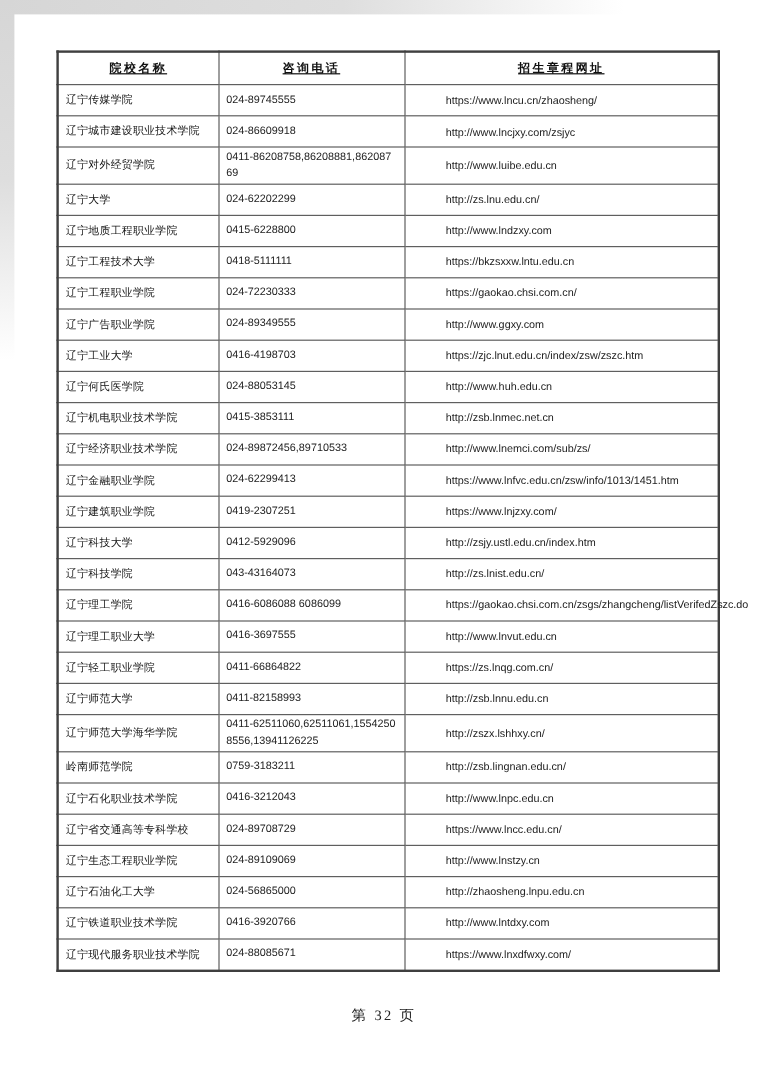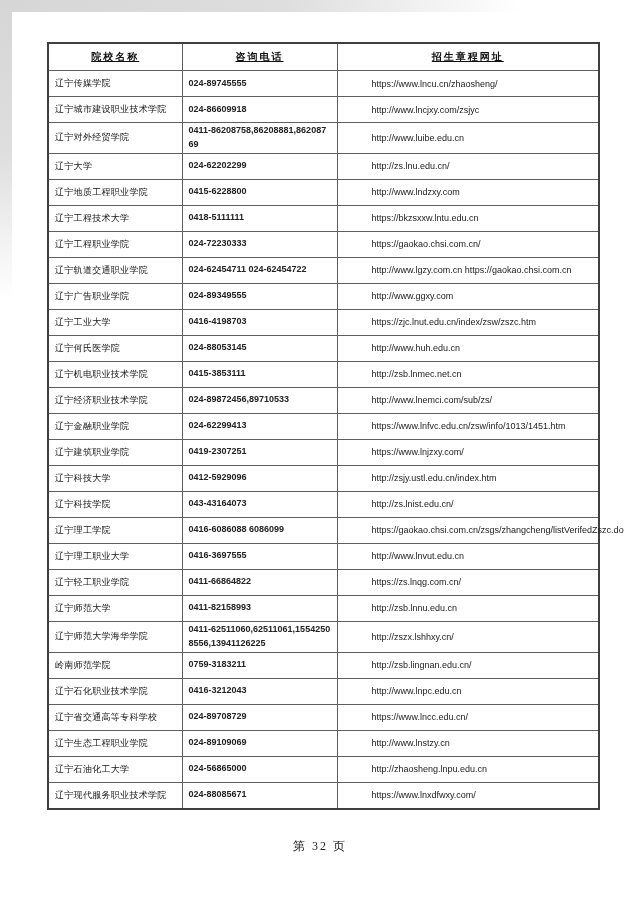--- a/index.html
+++ b/index.html
@@ -48,21 +48,20 @@
     font-size:9px;
     letter-spacing:0.3px;
     white-space:nowrap;
     color:#141414;
   }
   td.phone-cell {
     font-size:9px;
     word-break:break-all;
     line-height:1.55;
     color:#222;
-    font-weight:bold;
   }
   td.url-cell {
     font-size:9px;
     white-space:nowrap;
     overflow:visible;
     color:#222;
     padding-left:34px;
   }
   .page-footer {
     position:absolute; top:838px; left:0;
@@ -124,25 +123,20 @@
           <td class="name-cell">辽宁工程技术大学</td>
           <td class="phone-cell">0418-5111111</td>
           <td class="url-cell">https://bkzsxxw.lntu.edu.cn</td>
         </tr>
         <tr>
           <td class="name-cell">辽宁工程职业学院</td>
           <td class="phone-cell">024-72230333</td>
           <td class="url-cell">https://gaokao.chsi.com.cn/</td>
         </tr>
         <tr>
-          <td class="name-cell">辽宁轨道交通职业学院</td>
-          <td class="phone-cell">024-62454711 024-62454722</td>
-          <td class="url-cell">http://www.lgzy.com.cn    https://gaokao.chsi.com.cn</td>
-        </tr>
-        <tr>
           <td class="name-cell">辽宁广告职业学院</td>
           <td class="phone-cell">024-89349555</td>
           <td class="url-cell">http://www.ggxy.com</td>
         </tr>
         <tr>
           <td class="name-cell">辽宁工业大学</td>
           <td class="phone-cell">0416-4198703</td>
           <td class="url-cell">https://zjc.lnut.edu.cn/index/zsw/zszc.htm</td>
         </tr>
         <tr>
@@ -224,20 +218,25 @@
           <td class="name-cell">辽宁生态工程职业学院</td>
           <td class="phone-cell">024-89109069</td>
           <td class="url-cell">http://www.lnstzy.cn</td>
         </tr>
         <tr>
           <td class="name-cell">辽宁石油化工大学</td>
           <td class="phone-cell">024-56865000</td>
           <td class="url-cell">http://zhaosheng.lnpu.edu.cn</td>
         </tr>
         <tr>
+          <td class="name-cell">辽宁铁道职业技术学院</td>
+          <td class="phone-cell">0416-3920766</td>
+          <td class="url-cell">http://www.lntdxy.com</td>
+        </tr>
+        <tr>
           <td class="name-cell">辽宁现代服务职业技术学院</td>
           <td class="phone-cell">024-88085671</td>
           <td class="url-cell">https://www.lnxdfwxy.com/</td>
         </tr>
       </tbody>
   </table>
 
   <div class="page-footer">第 32 页</div>
 </div>
 

